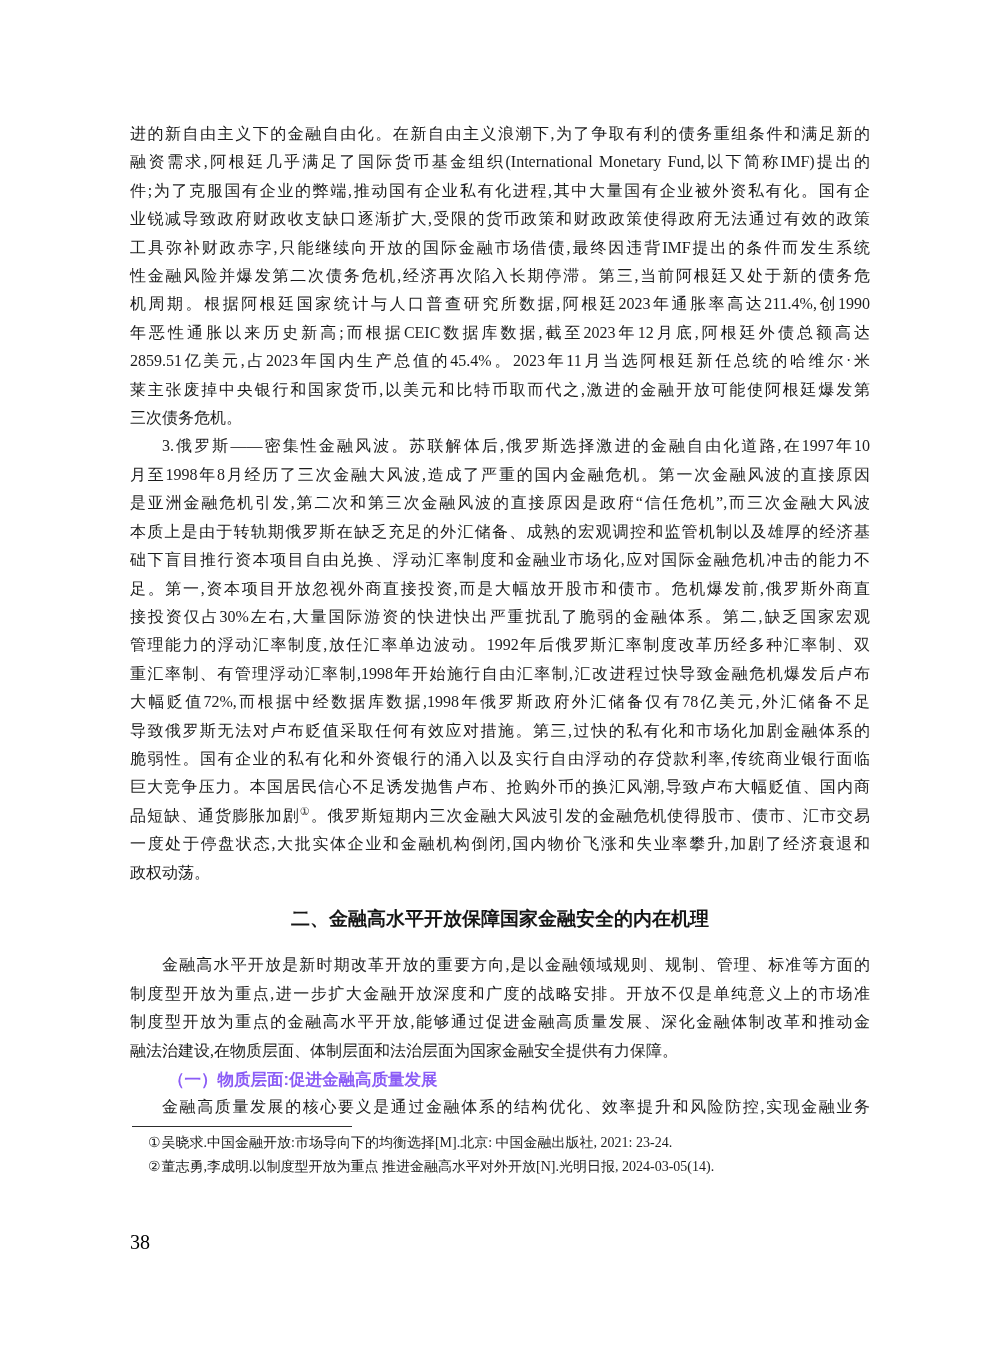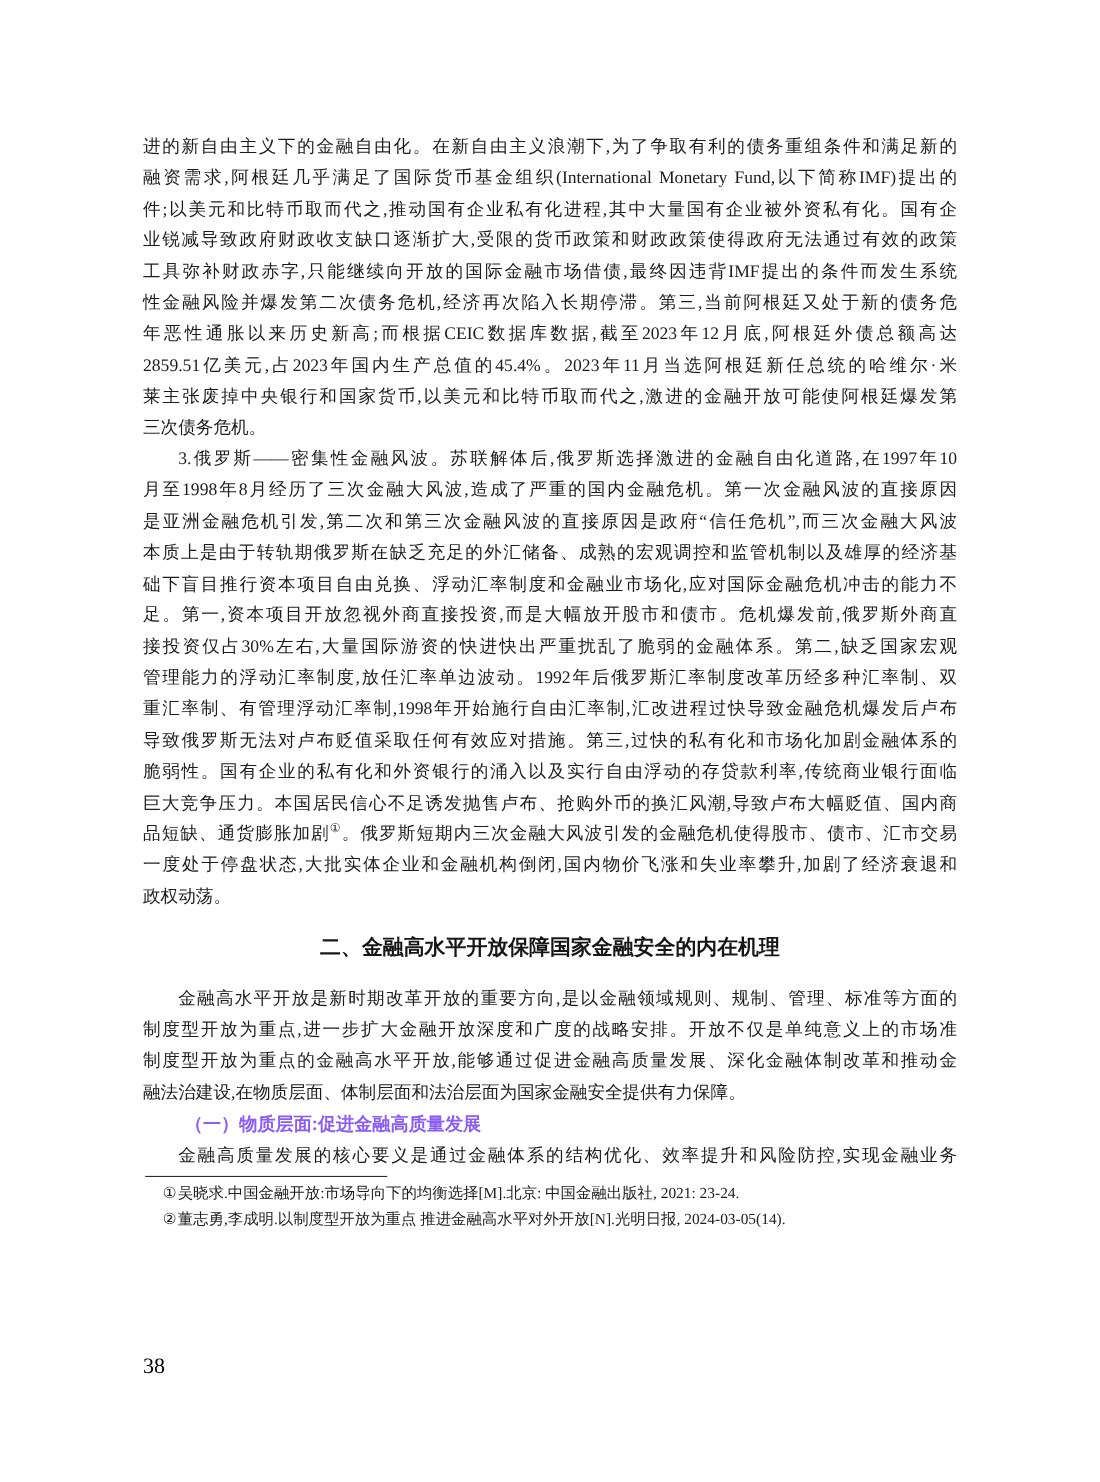--- a/index.html
+++ b/index.html
@@ -88,40 +88,42 @@
 </head>
 <body>
 
 <div class="page">
 
   <main class="content">
 
     <div class="para">
         <div class="line">进的新自由主义下的金融自由化。在新自由主义浪潮下,为了争取有利的债务重组条件和满足新的</div>
         <div class="line">融资需求,阿根廷几乎满足了国际货币基金组织(International Monetary Fund,以下简称IMF)提出的</div>
-        <div class="line">件;以美元和比特币取而代之,推动国有企业私有化进程,其中大量国有企业被外资私有化。国有企</div>
+        <div class="line">件;为了克服国有企业的弊端,推动国有企业私有化进程,其中大量国有企业被外资私有化。国有企</div>
         <div class="line">业锐减导致政府财政收支缺口逐渐扩大,受限的货币政策和财政政策使得政府无法通过有效的政策</div>
         <div class="line">工具弥补财政赤字,只能继续向开放的国际金融市场借债,最终因违背IMF提出的条件而发生系统</div>
         <div class="line">性金融风险并爆发第二次债务危机,经济再次陷入长期停滞。第三,当前阿根廷又处于新的债务危</div>
+        <div class="line">机周期。根据阿根廷国家统计与人口普查研究所数据,阿根廷2023年通胀率高达211.4%,创1990</div>
         <div class="line">年恶性通胀以来历史新高;而根据CEIC数据库数据,截至2023年12月底,阿根廷外债总额高达</div>
         <div class="line">2859.51亿美元,占2023年国内生产总值的45.4%。2023年11月当选阿根廷新任总统的哈维尔·米</div>
         <div class="line">莱主张废掉中央银行和国家货币,以美元和比特币取而代之,激进的金融开放可能使阿根廷爆发第</div>
         <div class="line last">三次债务危机。</div>
       </div>
 
     <div class="para">
         <div class="line indent">3.俄罗斯——密集性金融风波。苏联解体后,俄罗斯选择激进的金融自由化道路,在1997年10</div>
         <div class="line">月至1998年8月经历了三次金融大风波,造成了严重的国内金融危机。第一次金融风波的直接原因</div>
         <div class="line">是亚洲金融危机引发,第二次和第三次金融风波的直接原因是政府“信任危机”,而三次金融大风波</div>
         <div class="line">本质上是由于转轨期俄罗斯在缺乏充足的外汇储备、成熟的宏观调控和监管机制以及雄厚的经济基</div>
         <div class="line">础下盲目推行资本项目自由兑换、浮动汇率制度和金融业市场化,应对国际金融危机冲击的能力不</div>
         <div class="line">足。第一,资本项目开放忽视外商直接投资,而是大幅放开股市和债市。危机爆发前,俄罗斯外商直</div>
         <div class="line">接投资仅占30%左右,大量国际游资的快进快出严重扰乱了脆弱的金融体系。第二,缺乏国家宏观</div>
         <div class="line">管理能力的浮动汇率制度,放任汇率单边波动。1992年后俄罗斯汇率制度改革历经多种汇率制、双</div>
         <div class="line">重汇率制、有管理浮动汇率制,1998年开始施行自由汇率制,汇改进程过快导致金融危机爆发后卢布</div>
+        <div class="line">大幅贬值72%,而根据中经数据库数据,1998年俄罗斯政府外汇储备仅有78亿美元,外汇储备不足</div>
         <div class="line">导致俄罗斯无法对卢布贬值采取任何有效应对措施。第三,过快的私有化和市场化加剧金融体系的</div>
         <div class="line">脆弱性。国有企业的私有化和外资银行的涌入以及实行自由浮动的存贷款利率,传统商业银行面临</div>
         <div class="line">巨大竞争压力。本国居民信心不足诱发抛售卢布、抢购外币的换汇风潮,导致卢布大幅贬值、国内商</div>
         <div class="line">品短缺、通货膨胀加剧<sup class="fn-ref">①</sup>。俄罗斯短期内三次金融大风波引发的金融危机使得股市、债市、汇市交易</div>
         <div class="line">一度处于停盘状态,大批实体企业和金融机构倒闭,国内物价飞涨和失业率攀升,加剧了经济衰退和</div>
         <div class="line last">政权动荡。</div>
       </div>
 
     <h2 class="section-heading">二、金融高水平开放保障国家金融安全的内在机理</h2>
 

